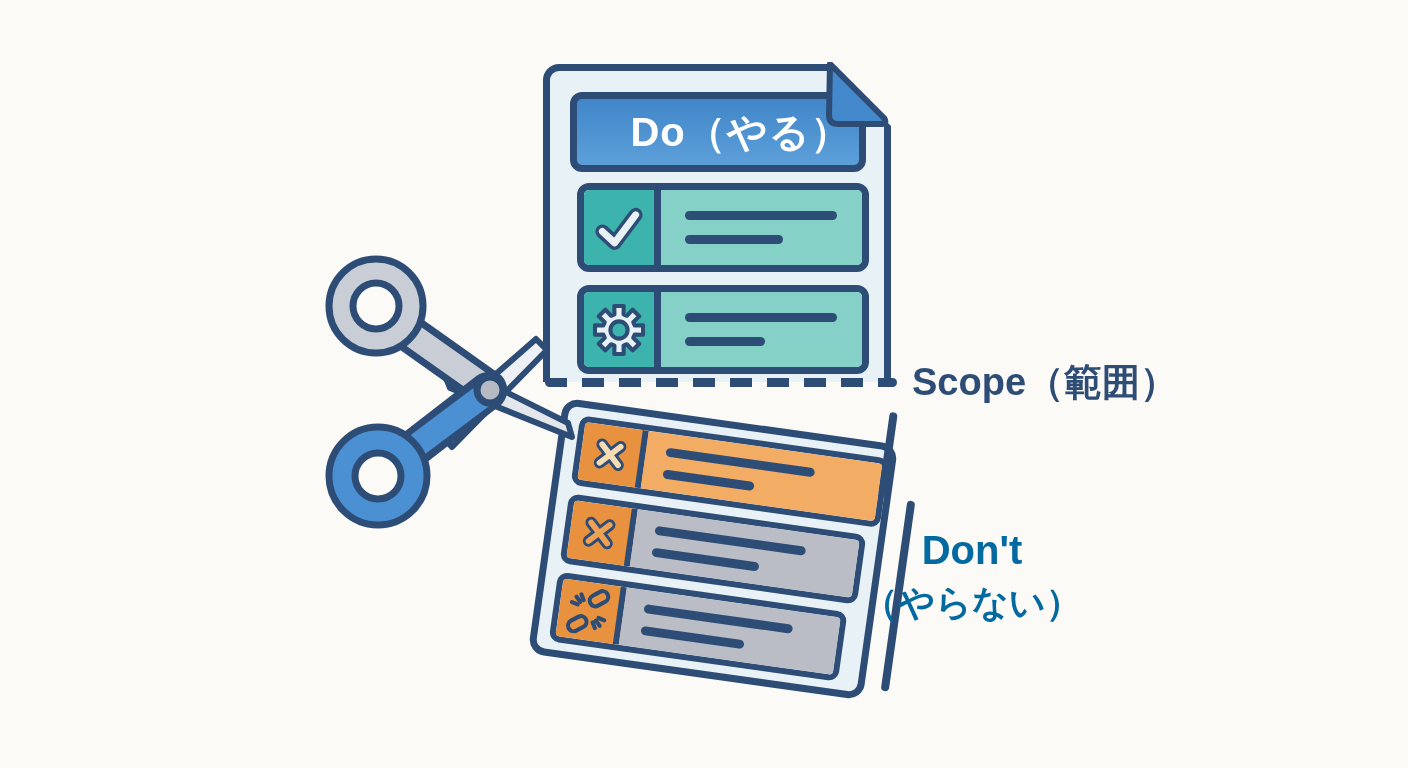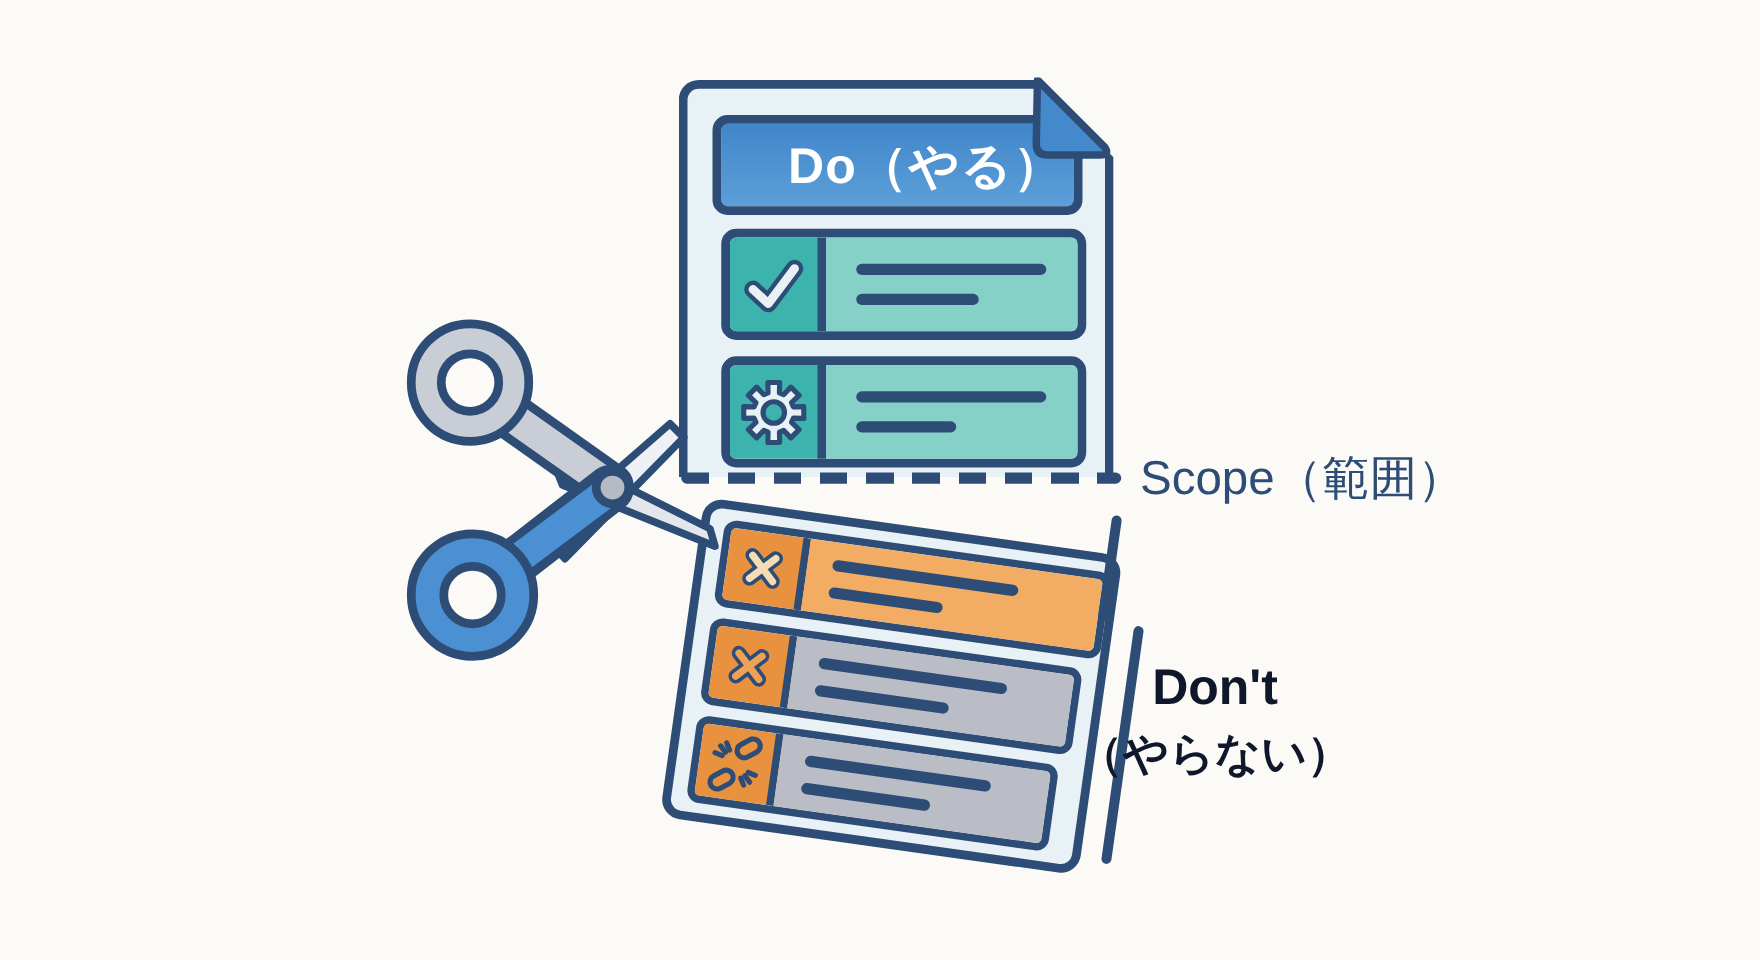--- a/index.html
+++ b/index.html
@@ -45,21 +45,21 @@
   .ph-line { height:9px; background:#2E4D76; border-radius:5px; }
 
   
   .cut-line {
     position:absolute; left:545px; top:378px; width:352px; height:9px;
     background:repeating-linear-gradient(90deg,#2E4D76 0 22px, transparent 22px 37px);
     border-radius:5px; z-index:1;
   }
   .scope-label {
     position:absolute; left:912px; top:357px; color:#2E4D76;
-    font-size:38px; font-weight:normal; z-index:5; white-space:nowrap;
+    font-size:38px; font-weight:bold; z-index:5; white-space:nowrap;
   }
 
   
   .scissors-svg { position:absolute; left:300px; top:240px; width:340px; height:310px; z-index:4; }
 
   
   .dont-sheet {
     position:absolute; left:544px; top:420px; width:338px; height:258px;
     background:#E8F1F5; border:7px solid #2E4D76; border-radius:16px;
     transform:rotate(8deg); z-index:3; padding:8px 0 0 12px;
@@ -77,21 +77,21 @@
 
   .edge-frag {
     position:absolute; width:8px; background:#2E4D76; border-radius:4px;
     transform:rotate(8deg); z-index:3;
   }
   .frag-1 { left:884px; top:412px; height:84px; }
   .frag-2 { left:894px; top:500px; height:192px; }
 
   .dont-label {
     position:absolute; left:862px; top:528px; width:220px; text-align:center;
-    color:#0f172a; z-index:5;
+    color:#0369a1; z-index:5;
   }
   .dont-label .l1 { font-size:40px; font-weight:bold; }
   .dont-label .l2 { font-size:36px; font-weight:bold; margin-top:6px; white-space:nowrap; }
 </style>
 </head>
 <body>
 
 <div class="canvas">
 
   <div class="do-sheet">

